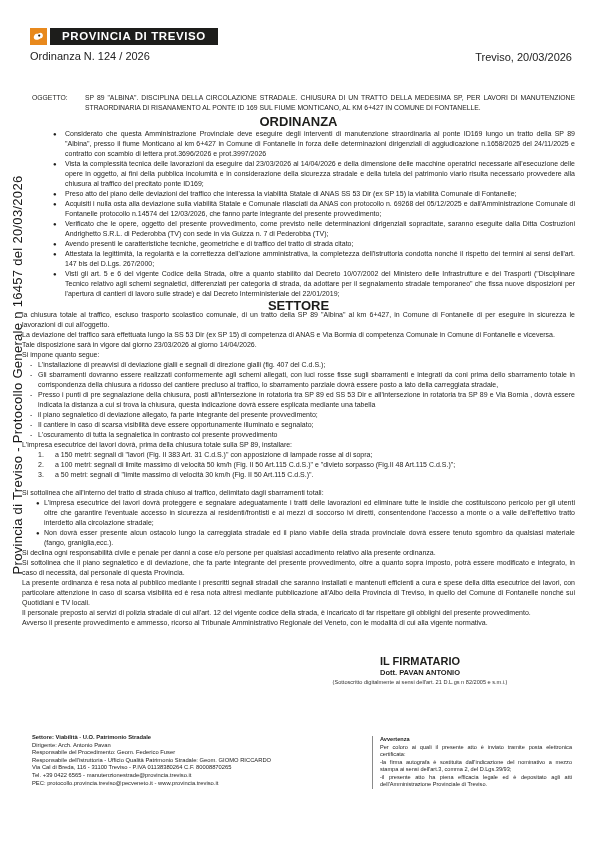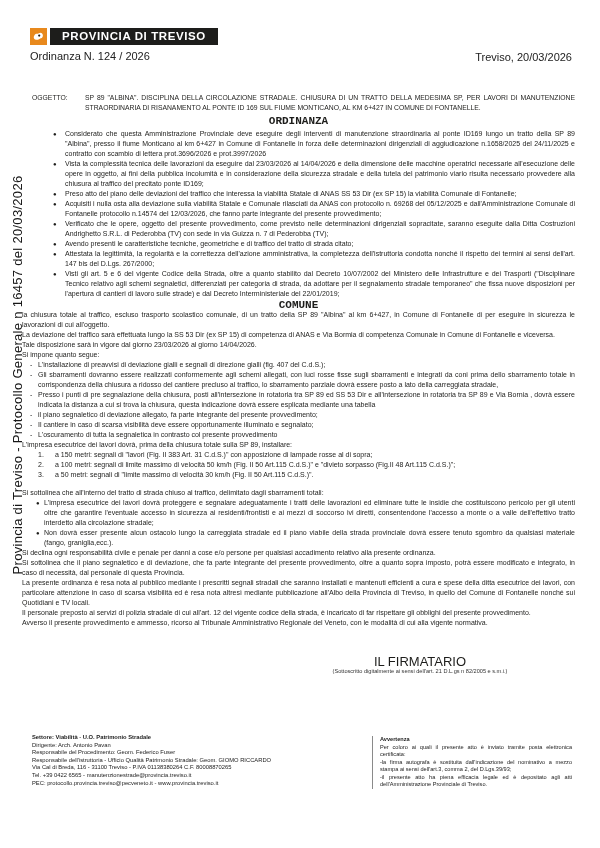--- a/index.html
+++ b/index.html
@@ -24,21 +24,21 @@
     font-size:11.5px; line-height:17px; letter-spacing:.6px;
     padding:0 12px; height:17px; white-space:nowrap;
   }
   .ord-line { margin-top:5px; font-size:11px; color:#222; }
   .place-date { position:absolute; top:51px; right:28px; font-size:11px; color:#222; }
   
   .content { padding:0 25px 0 22px; }
   .oggetto-row { display:flex; margin:31px 0 0 10px; }
   .oggetto-label { width:53px; flex:none; font-size:6.8px; line-height:10px; }
   .oggetto-text { flex:1; font-size:6.8px; line-height:10px; text-align:justify; }
-  .center-head { text-align:center; font-weight:bold; font-size:11px; line-height:9.5px;font-family:Liberation Mono, monospace; }
+  .center-head { text-align:center; font-weight:bold; font-size:13px; line-height:9.5px; }
   .mt4 { margin-top:4px; }
   .mt2 { margin-top:2px; }
   .mt8 { margin-top:8px; }
   .body-text { font-size:7px; line-height:10px; text-align:justify; }
   .blist { margin-left:31px; margin-top:2px; }
   .blist .li { display:flex; }
   .blist .mk { width:12px; flex:none; font-size:6px; line-height:10px; }
   .blist .tx { flex:1; }
   .dlist { margin-left:8px; }
   .dlist .li { display:flex; }
@@ -47,21 +47,21 @@
   .nlist { margin-left:16px; }
   .nlist .li { display:flex; }
   .nlist .mk { width:17px; flex:none; font-size:7px; line-height:10px; }
   .nlist .tx { flex:1; }
   .slist { margin-left:14px; }
   .slist .li { display:flex; }
   .slist .mk { width:8px; flex:none; font-size:6px; line-height:10px; }
   .slist .tx { flex:1; }
   
   .signature { width:270px; margin:9px 20px 0 auto; text-align:center; }
-  .sig-role { font-weight:normal; font-size:13px; line-height:11px;margin-top:28px; }
+  .sig-role { font-weight:bold; font-size:11px; line-height:11px;margin-top:28px; }
   .sig-name { font-weight:bold; font-size:7.5px; line-height:11px; }
   .sig-note { font-size:5.6px; line-height:9px; color:#333; }
   
   .footer-left {
     position:absolute; left:32px; top:734px; width:330px;
     font-size:5.8px; line-height:7.6px; color:#222;
   }
   .footer-left .fl-bold { font-weight:bold; }
   .footer-right {
     position:absolute; left:372px; top:736px; width:200px;
@@ -129,21 +129,21 @@
       <div class="li">
           <span class="mk">●</span>
           <span class="tx">Attestata la legittimità, la regolarità e la correttezza dell'azione amministrativa, la completezza dell'istruttoria condotta nonché il rispetto dei termini ai sensi dell'art. 147 bis del D.Lgs. 267/2000;</span>
         </div>
       <div class="li">
           <span class="mk">●</span>
           <span class="tx">Visti gli art. 5 e 6 del vigente Codice della Strada, oltre a quanto stabilito dal Decreto 10/07/2002 del Ministero delle Infrastrutture e dei Trasporti ("Disciplinare Tecnico relativo agli schemi segnaletici, differenziati per categoria di strada, da adottare per il segnalamento stradale temporaneo" che fissa nuove disposizioni per l'apertura di cantieri di lavoro sulle strade) e dal Decreto Interministeriale del 22/01/2019;</span>
         </div>
     </div>
 
-    <div class="center-head mt2">COMUNE</div>
+    <div class="center-head mt2">SETTORE</div>
 
     <div class="body-text">la chiusura totale al traffico, escluso trasporto scolastico comunale, di un tratto della SP 89 "Albina" al km 6+427, in Comune di Fontanelle di per eseguire in sicurezza le lavorazioni di cui all'oggetto.</div>
     <div class="body-text">La deviazione del traffico sarà effettuata lungo la SS 53 Dir (ex SP 15) di competenza di ANAS e Via Bormia di competenza Comunale in Comune di Fontanelle e viceversa.</div>
     <div class="body-text">Tale disposizione sarà in vigore dal giorno 23/03/2026 al giorno 14/04/2026.</div>
     <div class="body-text">Si impone quanto segue:</div>
 
     <div class="dlist body-text">
       <div class="li">
           <span class="mk">-</span>
           <span class="tx">L'installazione di preavvisi di deviazione gialli e segnali di direzione gialli (fig. 407 del C.d.S.);</span>
@@ -201,20 +201,21 @@
     </div>
 
     <div class="body-text">Si declina ogni responsabilità civile e penale per danni a cose e/o persone per qualsiasi accadimento relativo alla presente ordinanza.</div>
     <div class="body-text">Si sottolinea che il piano segnaletico e di deviazione, che fa parte integrante del presente provvedimento, oltre a quanto sopra imposto, potrà essere modificato e integrato, in caso di necessità, dal personale di questa Provincia.</div>
     <div class="body-text">La presente ordinanza è resa nota al pubblico mediante i prescritti segnali stradali che saranno installati e mantenuti efficienti a cura e spese della ditta esecutrice dei lavori, con particolare attenzione in caso di scarsa visibilità ed è resa nota altresì mediante pubblicazione all'Albo della Provincia di Treviso, in quello del Comune di Fontanelle nonché sui Quotidiani e TV locali.</div>
     <div class="body-text">Il personale preposto ai servizi di polizia stradale di cui all'art. 12 del vigente codice della strada, è incaricato di far rispettare gli obblighi del presente provvedimento.</div>
     <div class="body-text">Avverso il presente provvedimento e ammesso, ricorso al Tribunale Amministrativo Regionale del Veneto, con le modalità di cui alla vigente normativa.</div>
 
     <div class="signature">
       <div class="sig-role">IL FIRMATARIO</div>
+      <div class="sig-name">Dott. PAVAN ANTONIO</div>
       <div class="sig-note">(Sottoscritto digitalmente ai sensi dell'art. 21 D.L.gs n 82/2005 e s.m.i.)</div>
     </div>
 
   </div>
 
   <div class="footer-left">
     <div class="fl-bold">Settore: Viabilità - U.O. Patrimonio Stradale</div>
     <div>Dirigente: Arch. Antonio Pavan</div>
     <div>Responsabile del Procedimento: Geom. Federico Fuser</div>
     <div>Responsabile dell'istruttoria - Ufficio Qualità Patrimonio Stradale: Geom. GIOMO RICCARDO</div>

